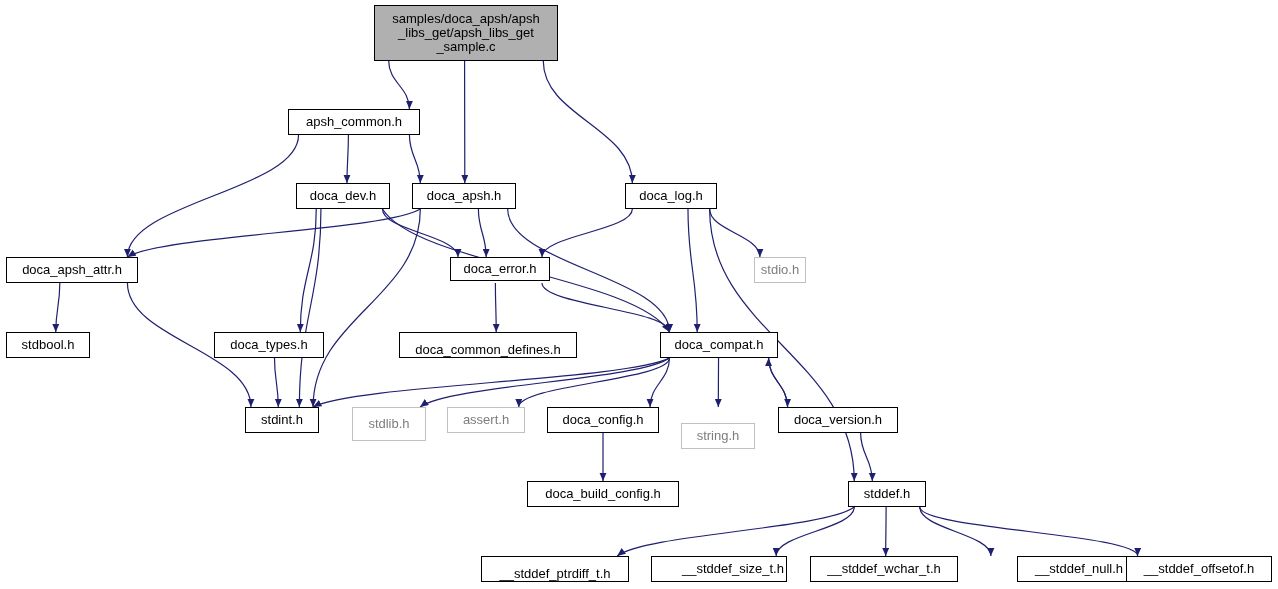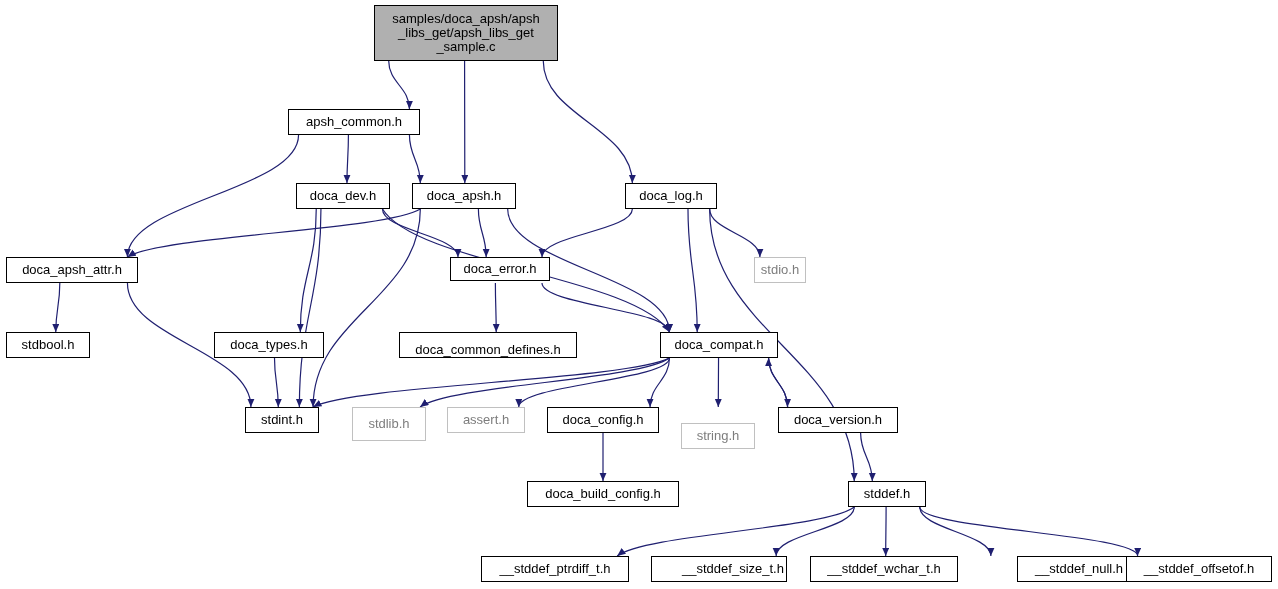--- a/index.html
+++ b/index.html
@@ -117,19 +117,19 @@
       <div class="node" style="left: 399px; top: 332px; width: 178px; height: 26px; align-items: flex-end;"><span class="node-label">doca_common_defines.h</span></div>
       <div class="node" style="left: 660px; top: 332px; width: 118px; height: 26px;"><span class="node-label">doca_compat.h</span></div>
       <div class="node" style="left: 245px; top: 407px; width: 74px; height: 26px;"><span class="node-label">stdint.h</span></div>
       <div class="node ghost" style="left: 352px; top: 407px; width: 74px; height: 34px;"><span class="node-label">stdlib.h</span></div>
       <div class="node ghost" style="left: 447px; top: 407px; width: 78px; height: 26px;"><span class="node-label">assert.h</span></div>
       <div class="node" style="left: 547px; top: 407px; width: 112px; height: 26px;"><span class="node-label">doca_config.h</span></div>
       <div class="node ghost" style="left: 681px; top: 407px; width: 74px; height: 26px; margin-top: 16px;"><span class="node-label">string.h</span></div>
       <div class="node" style="left: 778px; top: 407px; width: 120px; height: 26px;"><span class="node-label">doca_version.h</span></div>
       <div class="node" style="left: 527px; top: 481px; width: 152px; height: 26px;"><span class="node-label">doca_build_config.h</span></div>
       <div class="node" style="left: 848px; top: 481px; width: 78px; height: 26px; justify-content: center;"><span class="node-label">stddef.h</span></div>
-      <div class="node" style="left: 481px; top: 556px; width: 148px; height: 26px;"><span class="node-label">__stddef_ptrdiff_t.h</span></div>
+      <div class="node" style="left: 481px; top: 556px; width: 148px; height: 26px; align-items: flex-end;"><span class="node-label">__stddef_ptrdiff_t.h</span></div>
       <div class="node" style="left: 651px; top: 556px; width: 136px; height: 26px; padding-left: 28px;"><span class="node-label">__stddef_size_t.h</span></div>
       <div class="node" style="left: 810px; top: 556px; width: 148px; height: 26px;"><span class="node-label">__stddef_wchar_t.h</span></div>
       <div class="node" style="left: 981px; top: 556px; width: 124px; height: 26px; margin-left: 36px;"><span class="node-label">__stddef_null.h</span></div>
       <div class="node" style="left: 1126px; top: 556px; width: 146px; height: 26px;"><span class="node-label">__stddef_offsetof.h</span></div>
     </div>
 </div>
 
 </body></html>

